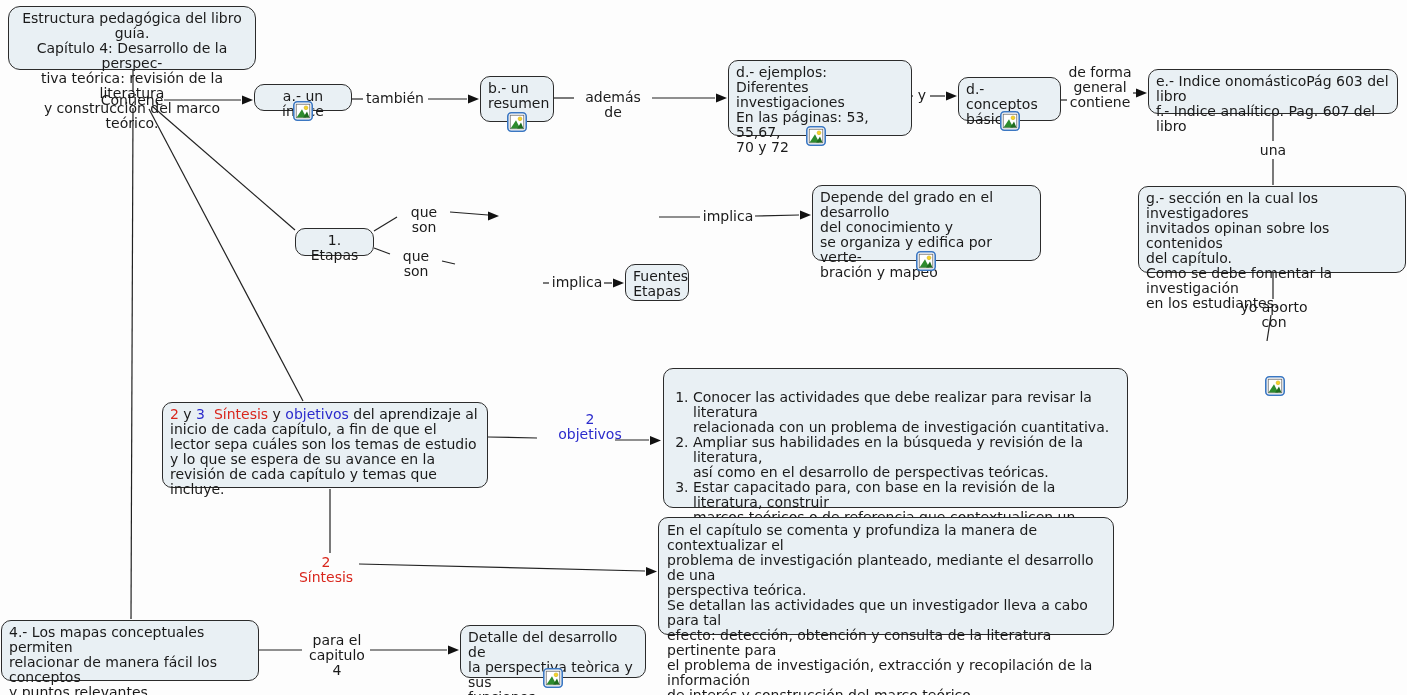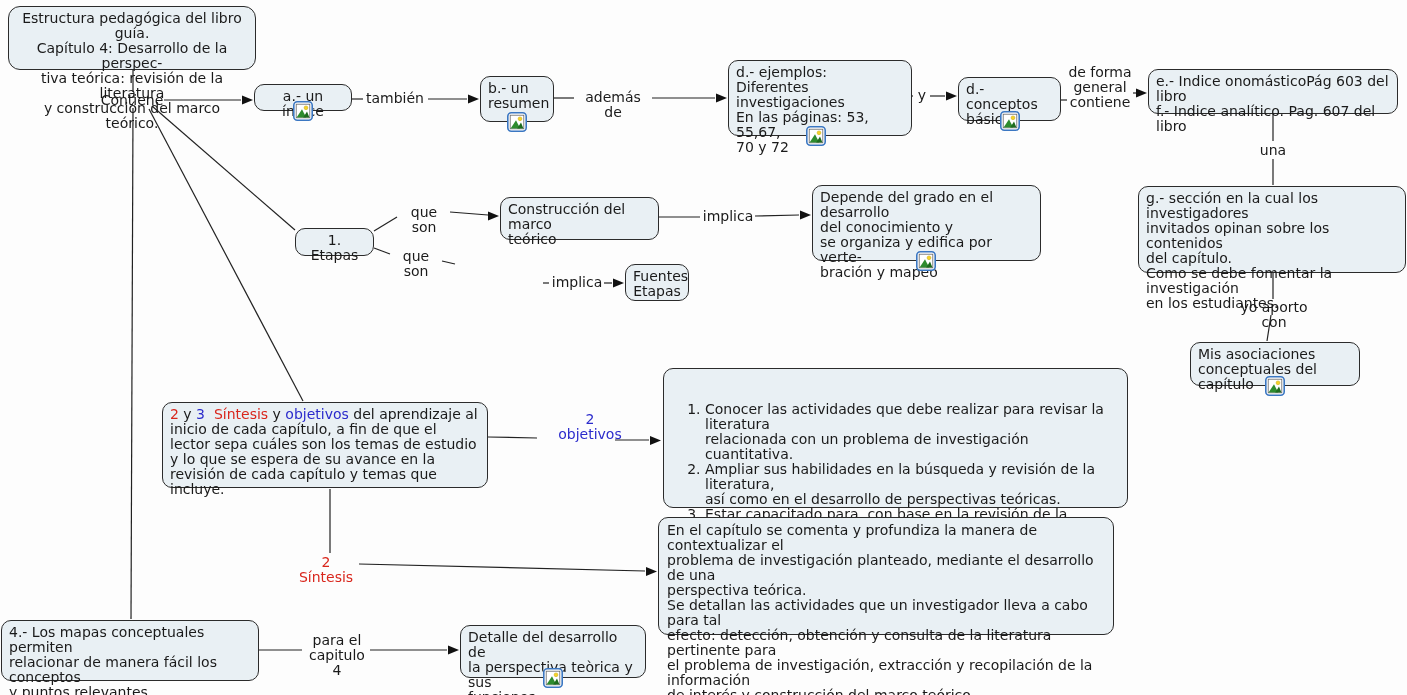--- a/index.html
+++ b/index.html
@@ -9,21 +9,21 @@
     font-size:14px;line-height:15px;color:#1a1a1a;
   }
   .wires{position:absolute;left:0;top:0;}
   .node{
     position:absolute;background:#e9f0f4;border:1px solid #2b2b2b;border-radius:10px;
     padding:4px 7px;box-sizing:border-box;white-space:pre-line;
   }
   .center{text-align:center;}
   .lbl{position:absolute;white-space:pre-line;text-align:center;}
   .icon{position:absolute;width:20px;height:20px;}
-  .node ol{margin:12px;padding-left:21px;}
+  .node ol{margin:0;padding-left:21px;}
   .node li{white-space:pre-line;}
   .c-red{color:#d9261c;}
   .c-blue{color:#2b2bcc;}
 </style>
 </head>
 <body>
 
 <div class="canvas">
 
   <svg class="wires" width="1407" height="695">
@@ -95,27 +95,23 @@
 
   <div class="node" style="left:1148px;top:69px;width:250px;height:45px;">e.- Indice onomásticoPág 603 del libro
 f.- Indice analítico. Pag. 607 del libro</div>
 
   <div class="node" style="left:1138px;top:186px;width:268px;height:87px;">g.- sección en la cual los investigadores
 invitados opinan sobre los contenidos
 del capítulo.
 Como se debe fomentar la investigación
 en los estudiantes.</div>
 
-  <div class="node" style="left:1190px;top:342px;width:170px;height:44px;">Mis asociaciones
-conceptuales del capítulo</div>
 
   <div class="node center" style="left:295px;top:228px;width:79px;height:28px;">1. Etapas</div>
 
-  <div class="node" style="left:500px;top:197px;width:159px;height:43px;">Construcción del marco
-teórico</div>
 
   <div class="node" style="left:812px;top:185px;width:229px;height:76px;">Depende del grado en el desarrollo
 del conocimiento y
 se organiza y edifica por verte-
 bración y mapeo</div>
 
 
   <div class="node center" style="left:625px;top:264px;width:64px;height:37px;">Fuentes
 Etapas</div>
 

